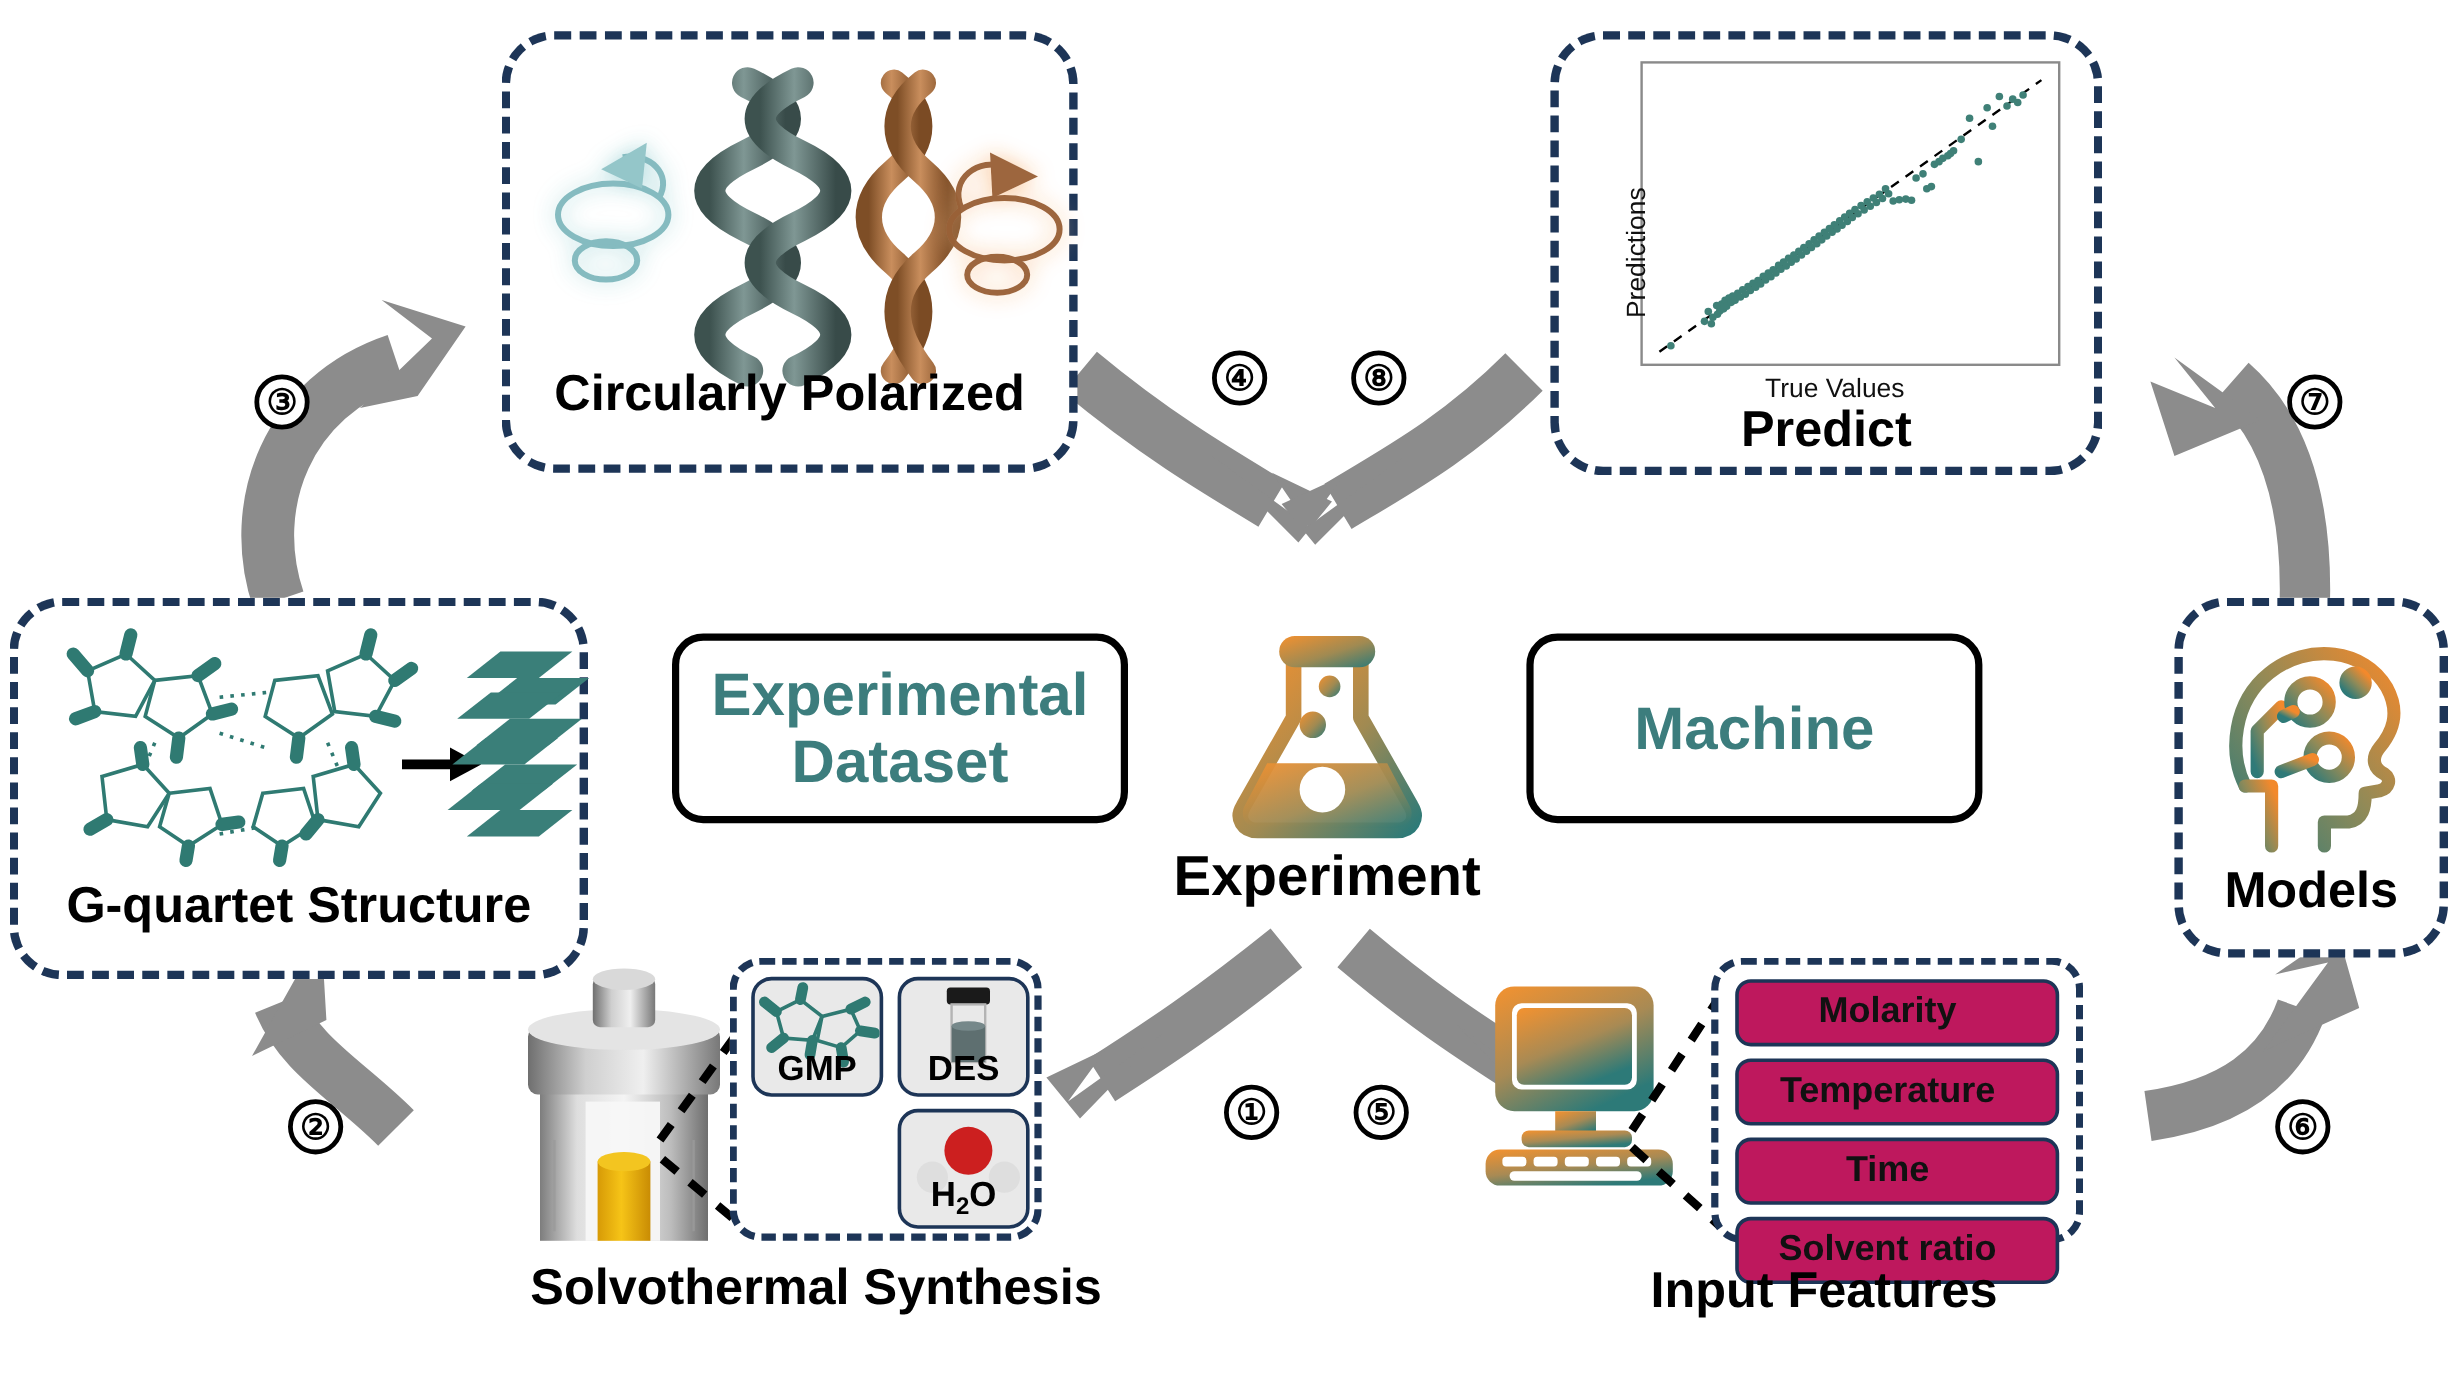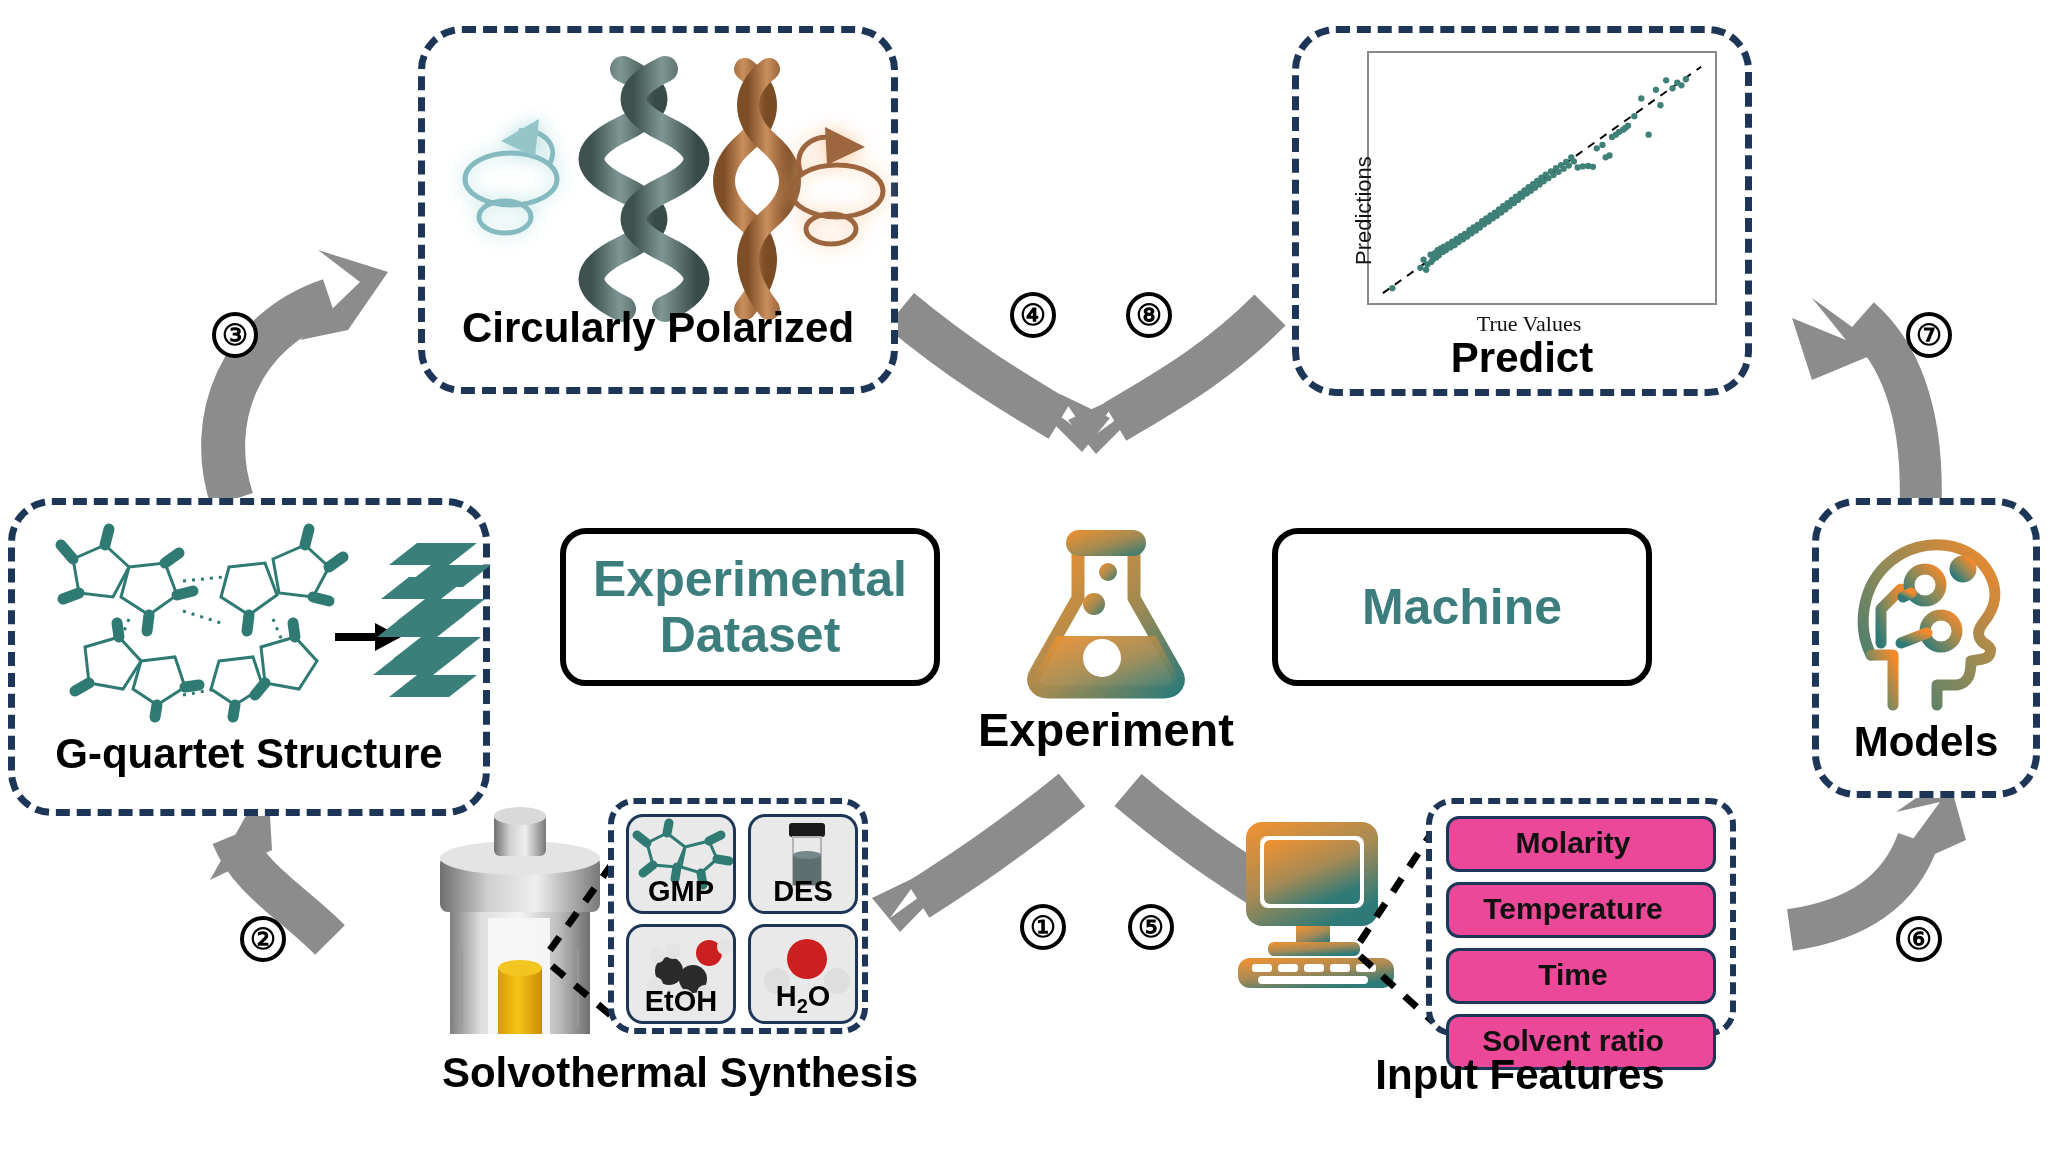--- a/index.html
+++ b/index.html
@@ -38,21 +38,21 @@
   .step{
     position:absolute;width:46px;height:46px;border-radius:50%;
     border:4px solid #000;background:#fff;color:#000;
     font-size:29px;font-weight:bold;
     display:flex;align-items:center;justify-content:center;
     box-sizing:border-box;
   }
 
   
   .pill{
-    border:3px solid #1d3557;border-radius:13px;background:#ec4899;
+    border:3px solid #1d3557;border-radius:13px;background:#be185d;
     color:#111;font-weight:bold;font-size:30px;text-align:center;
     padding:7px 16px 9px 0;box-sizing:border-box;
   }
 
   
   .chemcard{
     position:absolute;border:3px solid #1d3557;border-radius:17px;
     background:#e9e9e9;box-sizing:border-box;overflow:hidden;
   }
   .chemlabel{
@@ -272,21 +272,21 @@
             <circle cx="294.78" cy="53.10" r="3.2" fill="#3f8077"></circle>
             <circle cx="300.58" cy="27.80" r="3.2" fill="#3f8077"></circle>
             <circle cx="307.02" cy="35.85" r="3.2" fill="#3f8077"></circle>
             <circle cx="311.85" cy="30.10" r="3.2" fill="#3f8077"></circle>
             <circle cx="316.04" cy="32.86" r="3.2" fill="#3f8077"></circle>
             <circle cx="320.54" cy="26.65" r="3.2" fill="#3f8077"></circle>
           </g>
       </svg>
     </div>
     <div class="axis-label ylab" style="left:52px;top:232px;">Predictions</div>
-    <div class="axis-label" style="left:0;width:460px;top:278px;text-align:center;font-family:Liberation Serif, serif;">True Values</div>
+    <div class="axis-label" style="left:0;width:460px;top:278px;text-align:center;">True Values</div>
     <div class="caption" style="left:0;right:0;top:302px;font-size:42px;">Predict</div>
   </div>
 
   <div class="dash-panel" style="left:8px;top:498px;width:482px;height:318px;">
     <svg class="abs" style="left:18px;top:14px;width:446px;height:200px;">
       <g stroke="#2f7a72" fill="none" stroke-width="3">
 
         <polygon points="40,40 72,26 96,48 80,78 46,74" stroke-width="3"></polygon>
         <polygon points="96,48 132,44 144,76 116,96 88,78" stroke-width="3"></polygon>
 
@@ -480,34 +480,20 @@
       <div class="chemcard" style="left:134px;top:10px;width:110px;height:100px;">
         <svg style="width:110px;height:78px;">
           <rect x="38" y="6" width="36" height="14" rx="3" fill="#1a1a1a"></rect>
           <rect x="42" y="20" width="28" height="48" fill="#e9e9e9" stroke="#b4b4b4" stroke-width="2"></rect>
           <rect x="42" y="38" width="28" height="30" fill="#5e6f70"></rect>
           <ellipse cx="56" cy="38" rx="14" ry="4" fill="#76888a"></ellipse>
         </svg>
         <div class="chemlabel">DES</div>
       </div>
 
-      <div class="chemcard" style="left:12px;top:120px;width:110px;height:100px;">
-        <svg style="width:110px;height:78px;">
-          <circle cx="40" cy="44" r="14" fill="#2b2b2b"></circle>
-          <circle cx="64" cy="52" r="14" fill="#2b2b2b"></circle>
-          <circle cx="80" cy="26" r="13" fill="#cc1f1f"></circle>
-          <circle cx="96" cy="20" r="8" fill="#e4e4e4"></circle>
-          <circle cx="28" cy="28" r="8" fill="#e4e4e4"></circle>
-          <circle cx="44" cy="24" r="8" fill="#e4e4e4"></circle>
-          <circle cx="26" cy="58" r="8" fill="#e4e4e4"></circle>
-          <circle cx="56" cy="70" r="8" fill="#e4e4e4"></circle>
-          <circle cx="76" cy="66" r="8" fill="#e4e4e4"></circle>
-        </svg>
-        <div class="chemlabel">EtOH</div>
-      </div>
 
       <div class="chemcard" style="left:134px;top:120px;width:110px;height:100px;">
         <svg style="width:110px;height:78px;">
           <circle cx="56" cy="32" r="20" fill="#cc1f1f"></circle>
           <circle cx="26" cy="54" r="13" fill="#dedede"></circle>
           <circle cx="86" cy="54" r="13" fill="#dedede"></circle>
         </svg>
         <div class="chemlabel">H<sub>2</sub>O</div>
       </div>
     </div>

